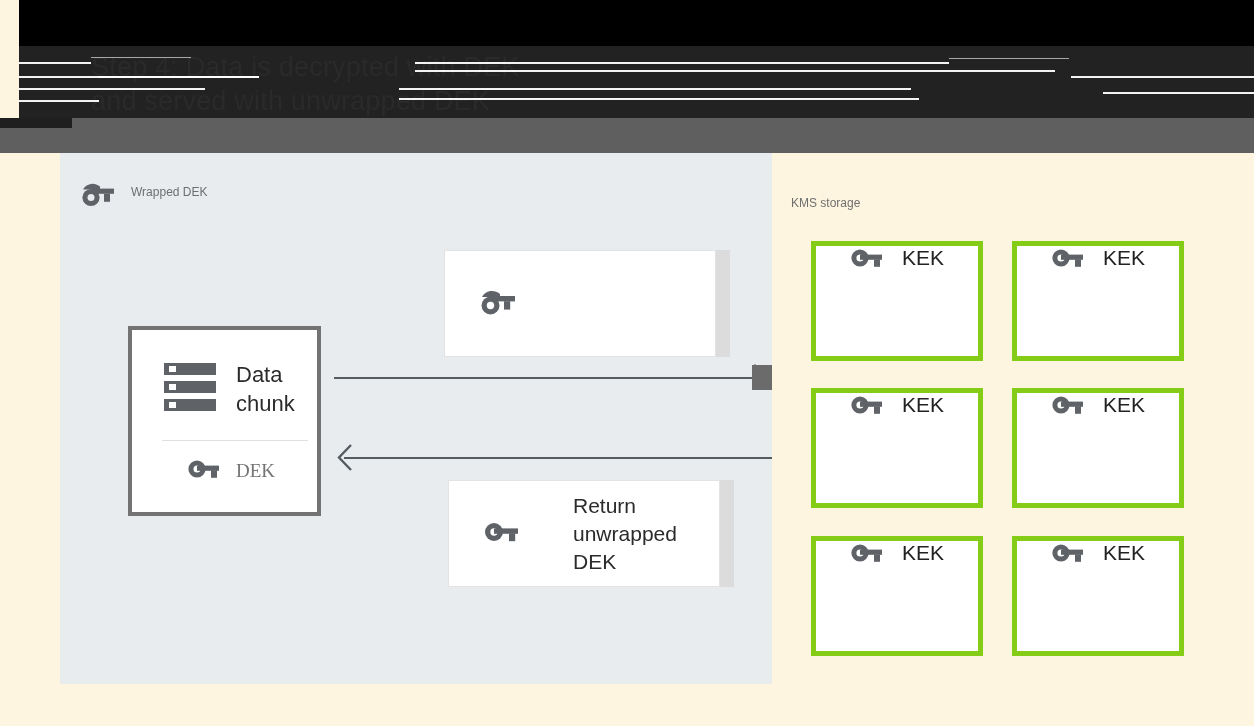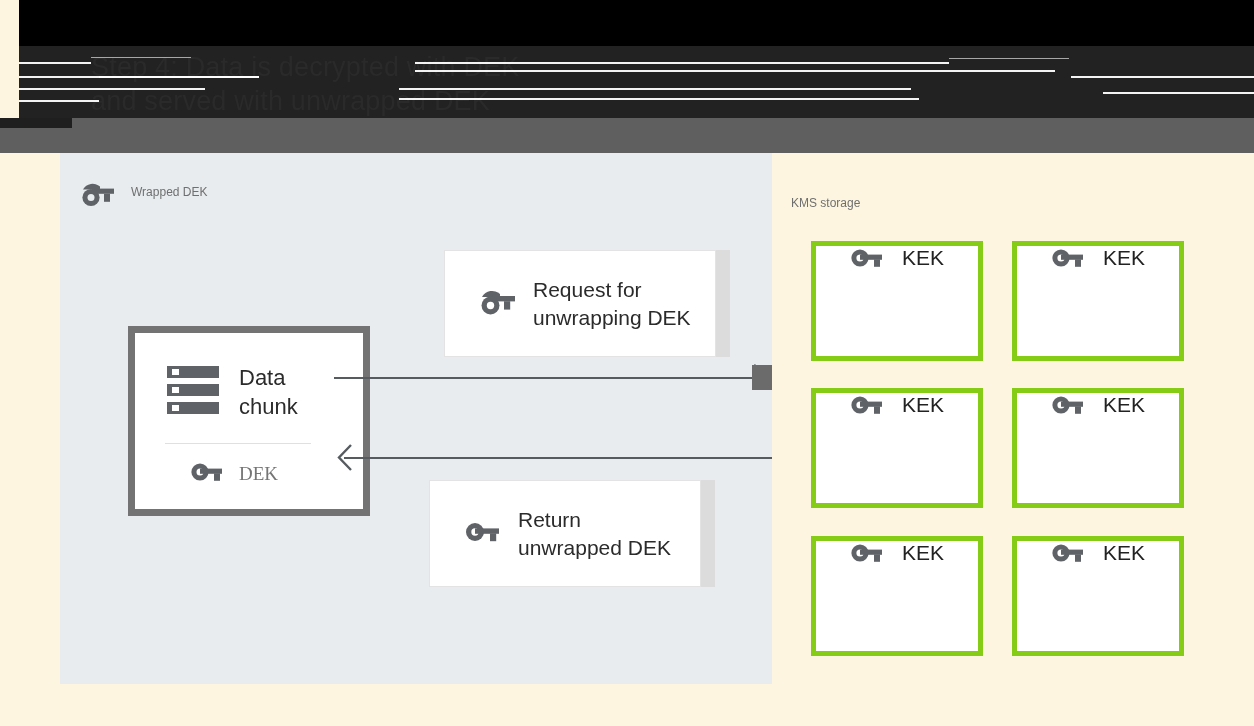--- a/index.html
+++ b/index.html
@@ -62,22 +62,22 @@
     border:1px solid #e3e3e3;
     box-shadow:14px 0 0 0 #dcdcdc;
     display:flex;align-items:center;
   }
   .msg-card .label{
     font-size:21px;line-height:28px;color:#2b2b2b;white-space:pre-line;
   }
   .msg-card .ic{margin-left:34px;margin-right:16px;flex:0 0 auto;}
 
   .chunk-card{
-    left:128px;top:326px;width:242px;height:190px;
-    border:7px solid #737373;
+    left:128px;top:326px;width:193px;height:190px;
+    border:4px solid #737373;
   }
   .chunk-top{
     display:flex;align-items:center;padding:30px 0 0 30px;
   }
   .chunk-top .label{
     font-size:22px;line-height:29px;color:#2b2b2b;white-space:pre-line;margin-left:18px;
   }
   .chunk-div{
     position:absolute;left:30px;top:110px;width:146px;height:1px;background:#e0e0e0;
   }
@@ -173,25 +173,23 @@
 <div class="card msg-card" style="left:444px;top:250px;width:272px;height:107px;">
   <span class="ic">
     <svg width="38" height="30" viewBox="0 0 38 30" xmlns="http://www.w3.org/2000/svg">
       <path d="M3 10 A11.5 11.5 0 0 1 21 7 L21 10 L3 10 Z" fill="#5f6368"></path>
       <rect x="13" y="9" width="23" height="5.4" fill="#5f6368"></rect>
       <circle cx="11.5" cy="18.5" r="9" fill="#5f6368"></circle>
       <circle cx="11.5" cy="18.5" r="3.7" fill="#ffffff"></circle>
       <rect x="25" y="14.2" width="6.2" height="8.4" fill="#5f6368"></rect>
     </svg>
   </span>
-  <span class="label">Request for
-unwrapping DEK</span>
-</div>
-
-<div class="card msg-card" style="left:429px;top:480px;width:272px;height:107px;">
+</div>
+
+<div class="card msg-card" style="left:448px;top:480px;width:272px;height:107px;gap:36px;">
   <span class="ic">
     <svg width="38" height="26" viewBox="0 0 38 26" xmlns="http://www.w3.org/2000/svg">
       <circle cx="11" cy="13" r="9" fill="#5f6368"></circle>
       <circle cx="11" cy="13" r="3.7" fill="#ffffff"></circle>
       <rect x="11" y="9.4" width="24" height="5.4" fill="#5f6368"></rect>
       <rect x="26" y="14.4" width="6.2" height="7.8" fill="#5f6368"></rect>
     </svg>
   </span>
   <span class="label">Return
 unwrapped DEK</span>

